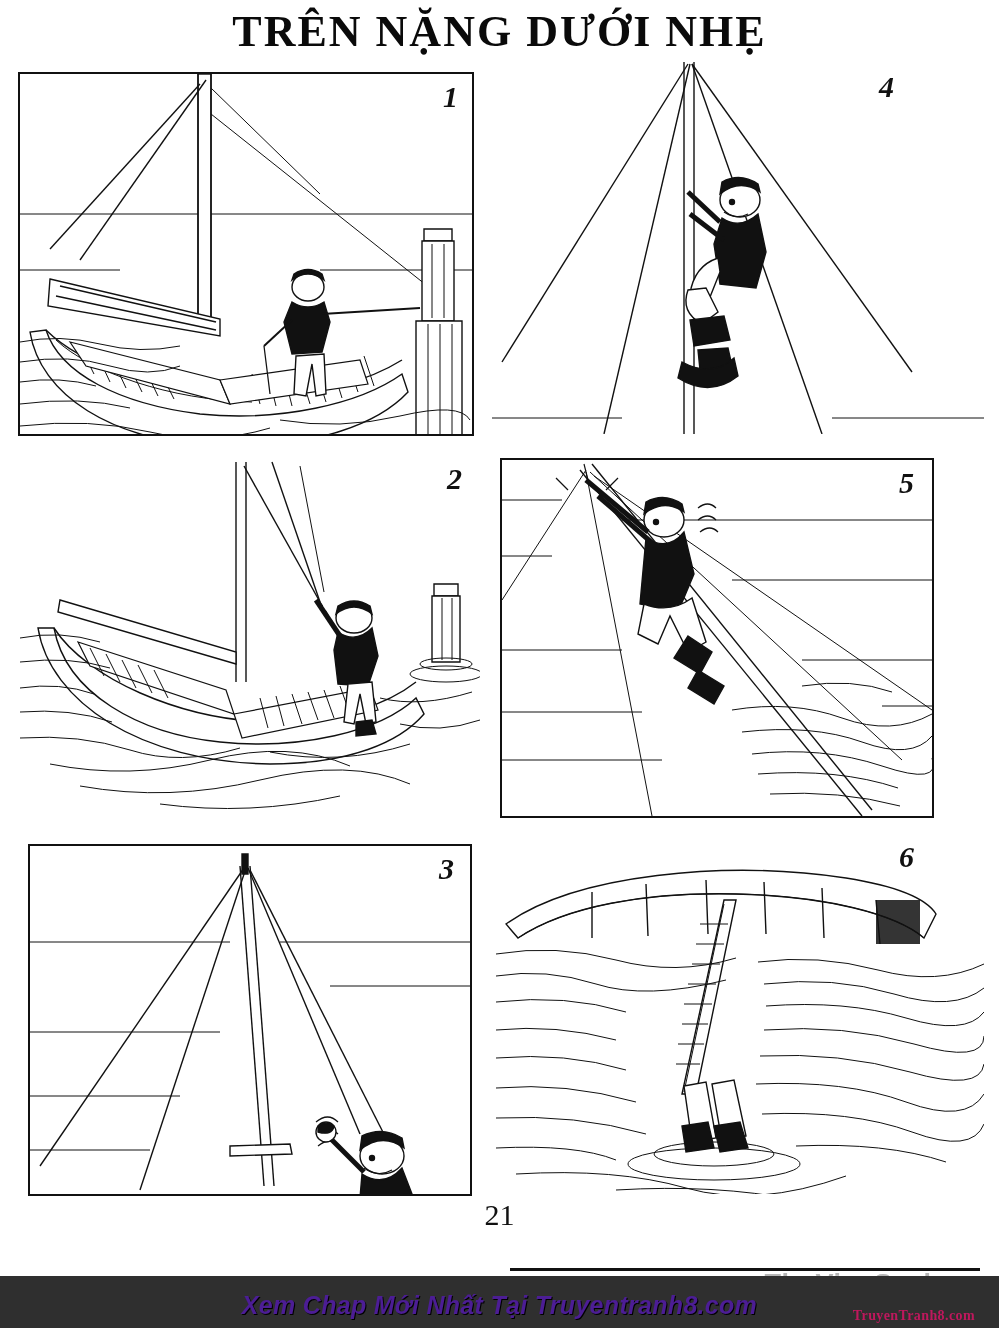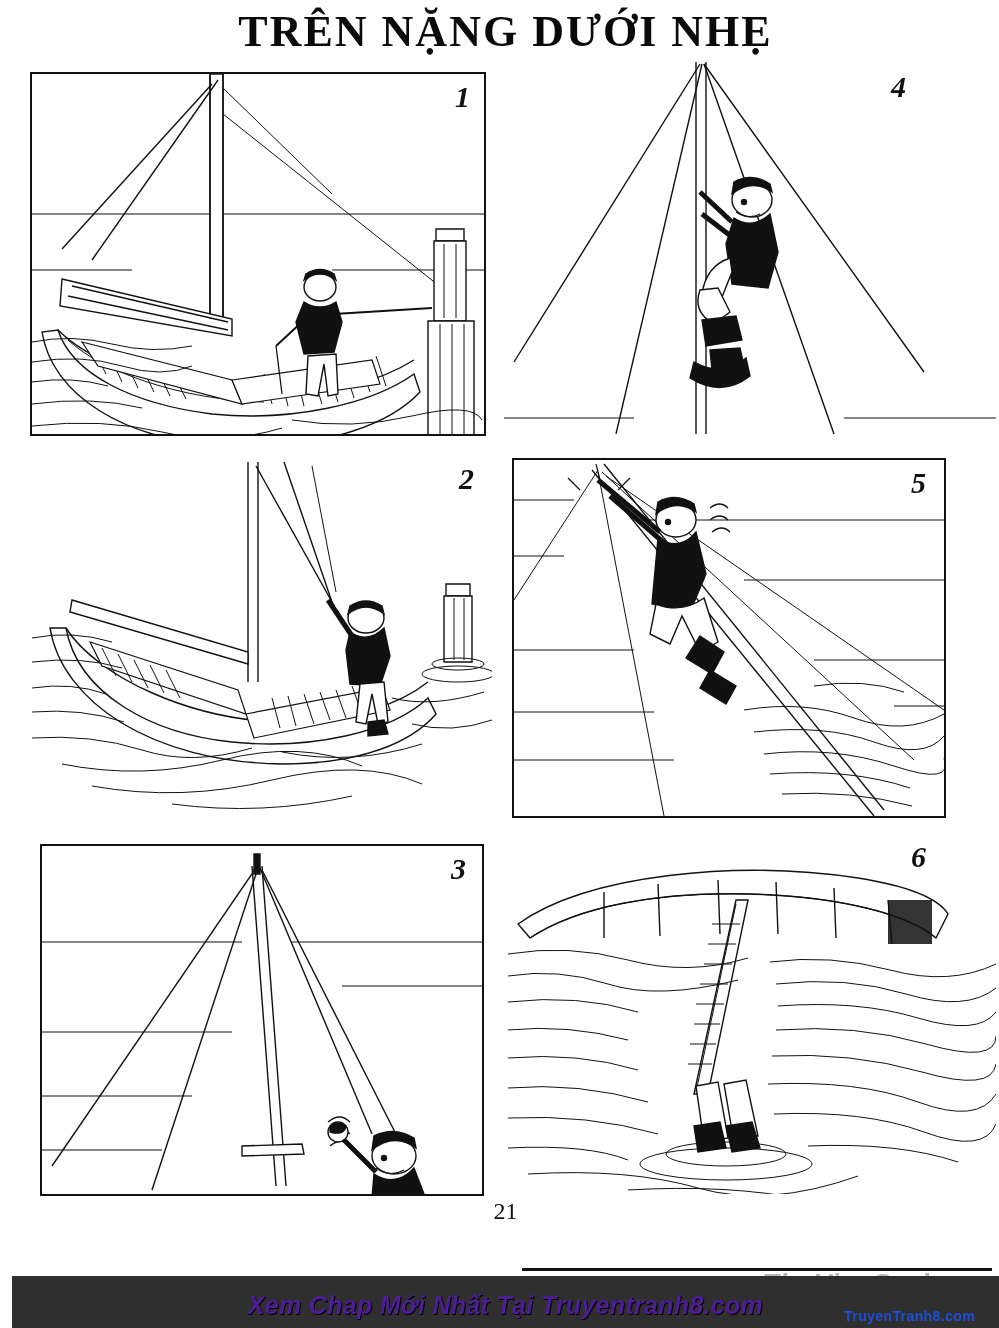--- a/index.html
+++ b/index.html
@@ -11,21 +11,20 @@
     width: 999px;
     height: 1328px;
     position: relative;
     font-family: "Liberation Sans", sans-serif;
     overflow: hidden;
   }
   .page {
     position: absolute;
     inset: 0;
     background: #ffffff;
-    margin-left: 12px;
   }
   .title {
     position: absolute;
     top: 6px;
     left: 0;
     width: 100%;
     text-align: center;
     font-family: "Liberation Serif", serif;
     font-size: 44px;
     font-weight: 700;
@@ -55,21 +54,21 @@
     position: absolute;
     inset: 0;
   }
   .page-number {
     position: absolute;
     left: 0;
     width: 100%;
     top: 1198px;
     text-align: center;
     font-family: "Liberation Serif", serif;
-    font-size: 24px;
+    font-size: 30px;
     color: #111;
   }
   .rule {
     position: absolute;
     left: 510px;
     top: 1268px;
     width: 470px;
     height: 3px;
     background: #111;
   }
@@ -102,24 +101,24 @@
     font-family: "Liberation Sans", sans-serif;
     font-size: 27px;
     font-weight: 700;
     color: rgba(120,120,120,0.55);
     letter-spacing: 0.5px;
   }
   .watermark2 {
     position: absolute;
     right: 24px;
     bottom: 4px;
-    font-family: Liberation Sans, sans-serif;
+    font-family: Liberation Serif, serif;
     font-size: 14px;
     font-weight: 700;
-    color: #1d4ed8;
+    color: #be185d;
     letter-spacing: 0.4px;
     text-align: right;
   }
   svg { display: block; }
 </style>
 </head>
 <body>
 
 <div class="page">
 

